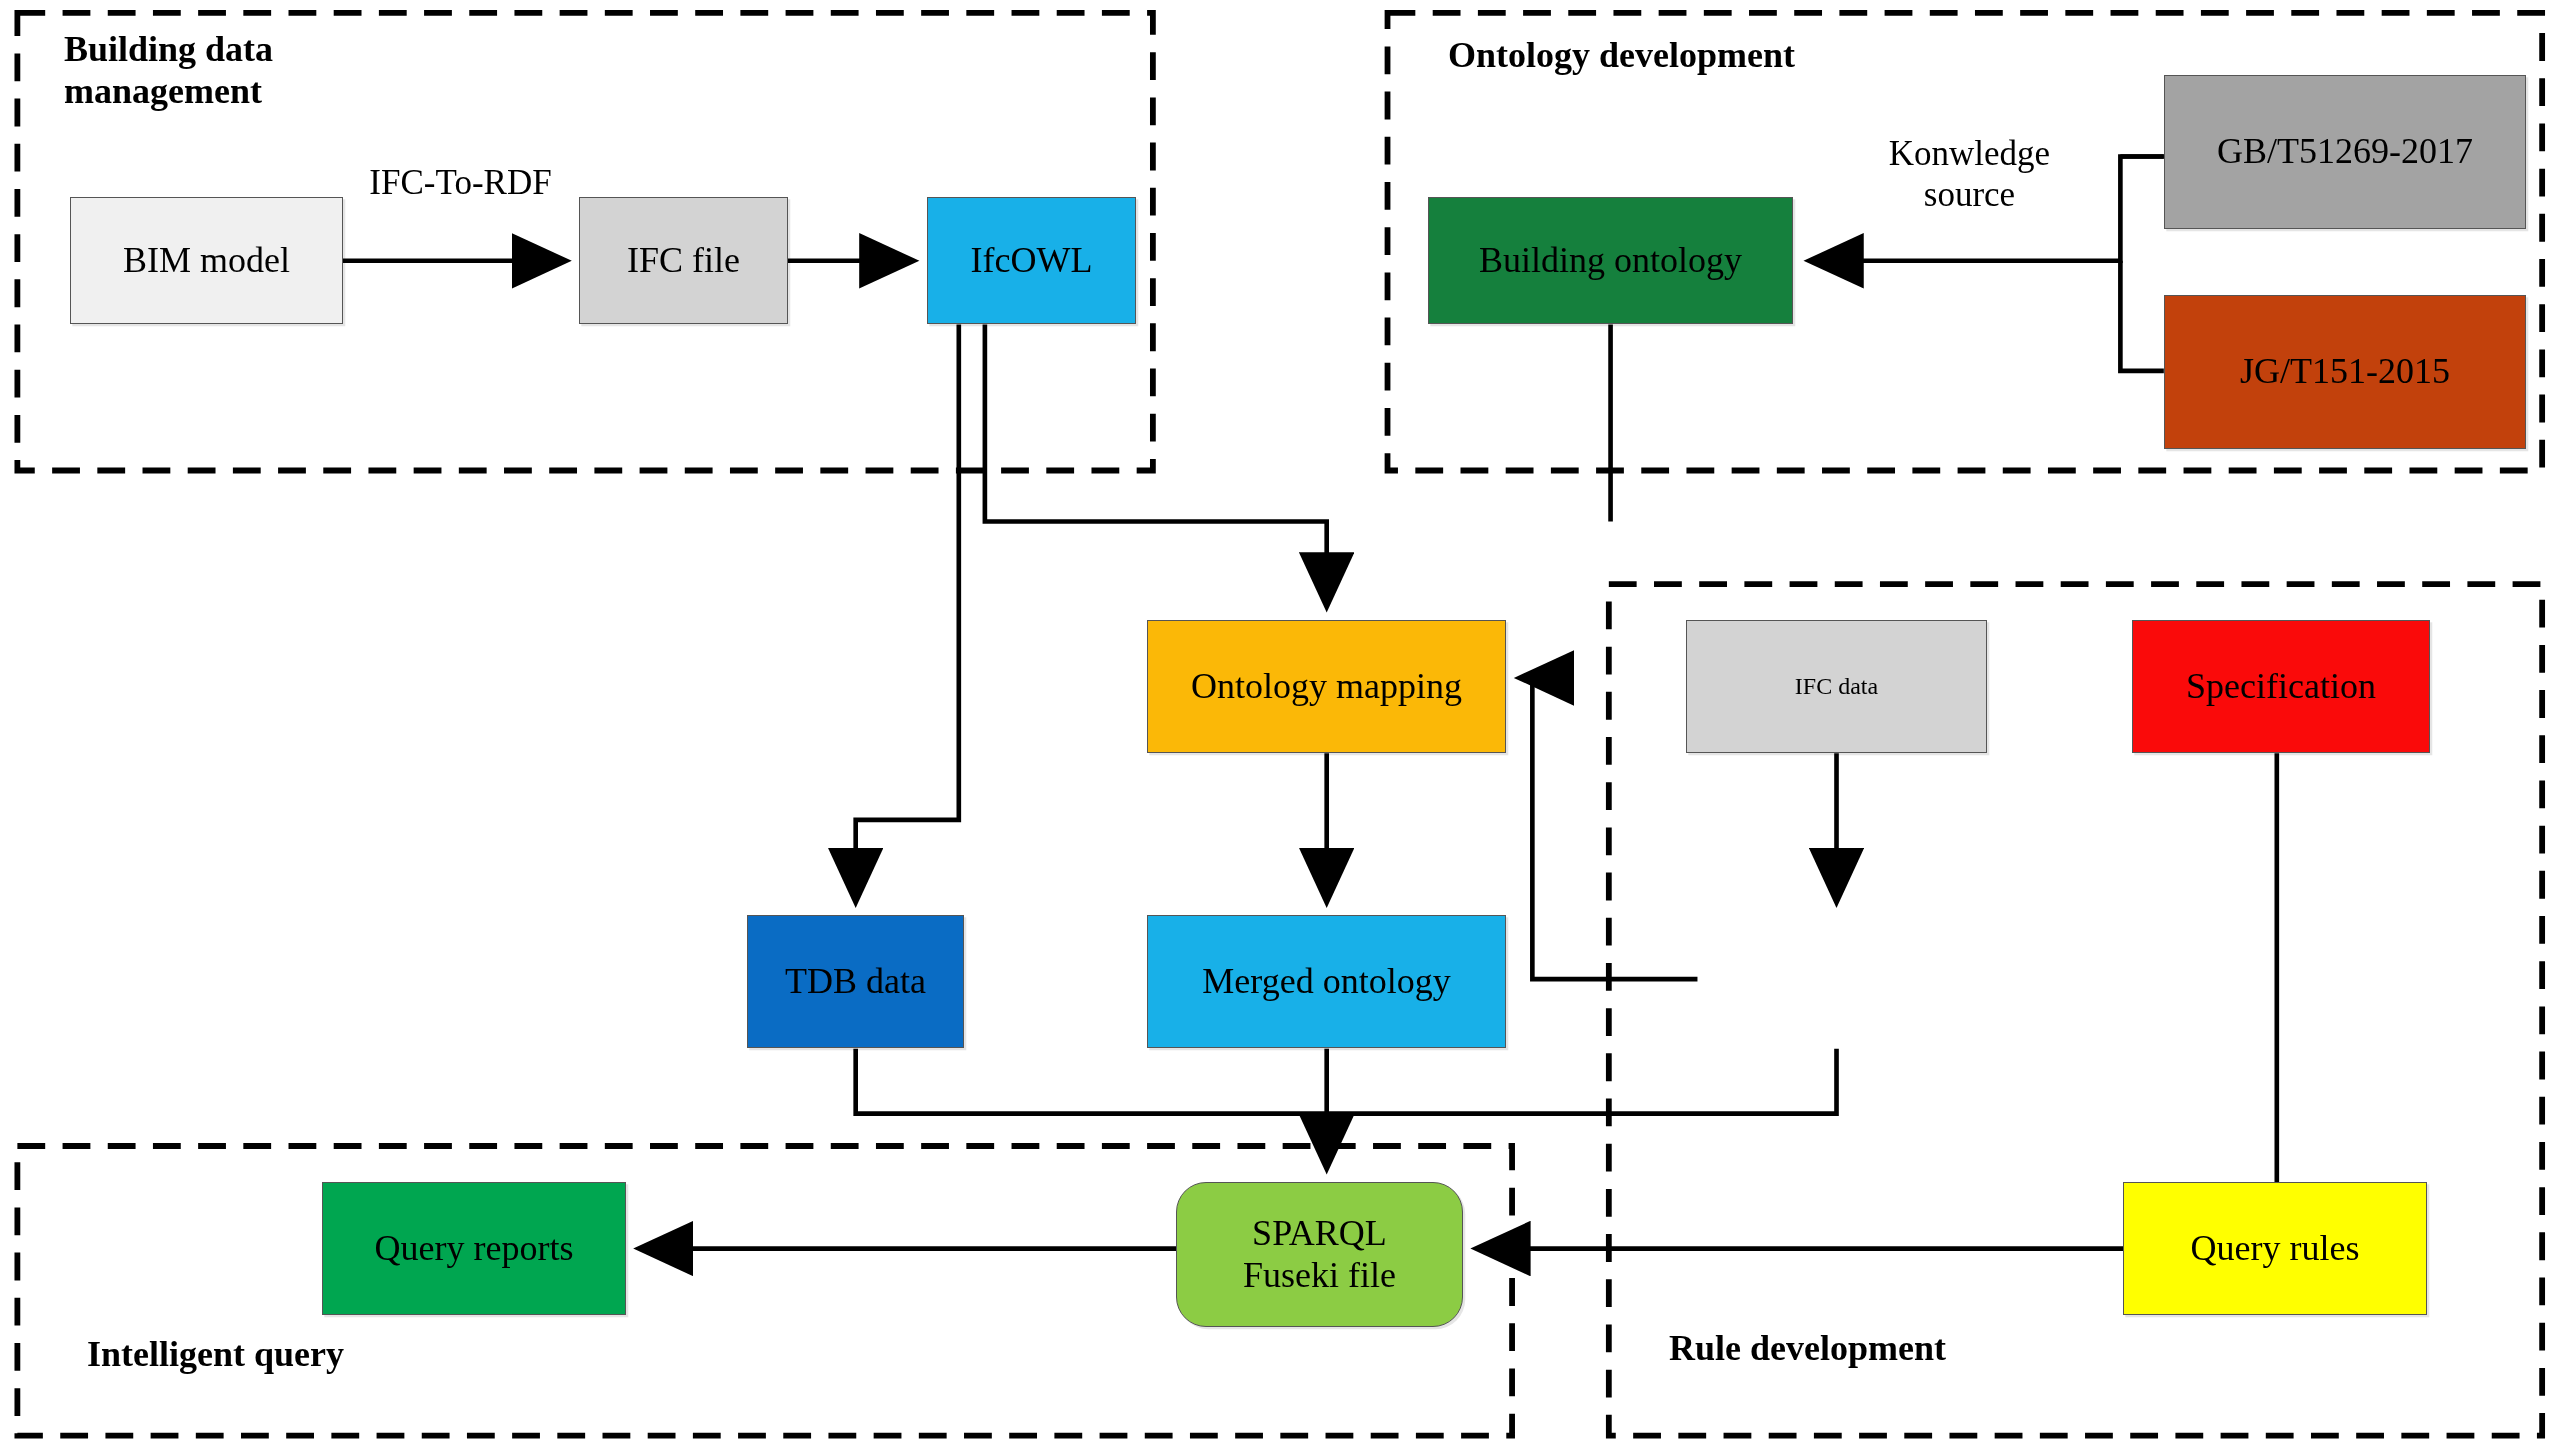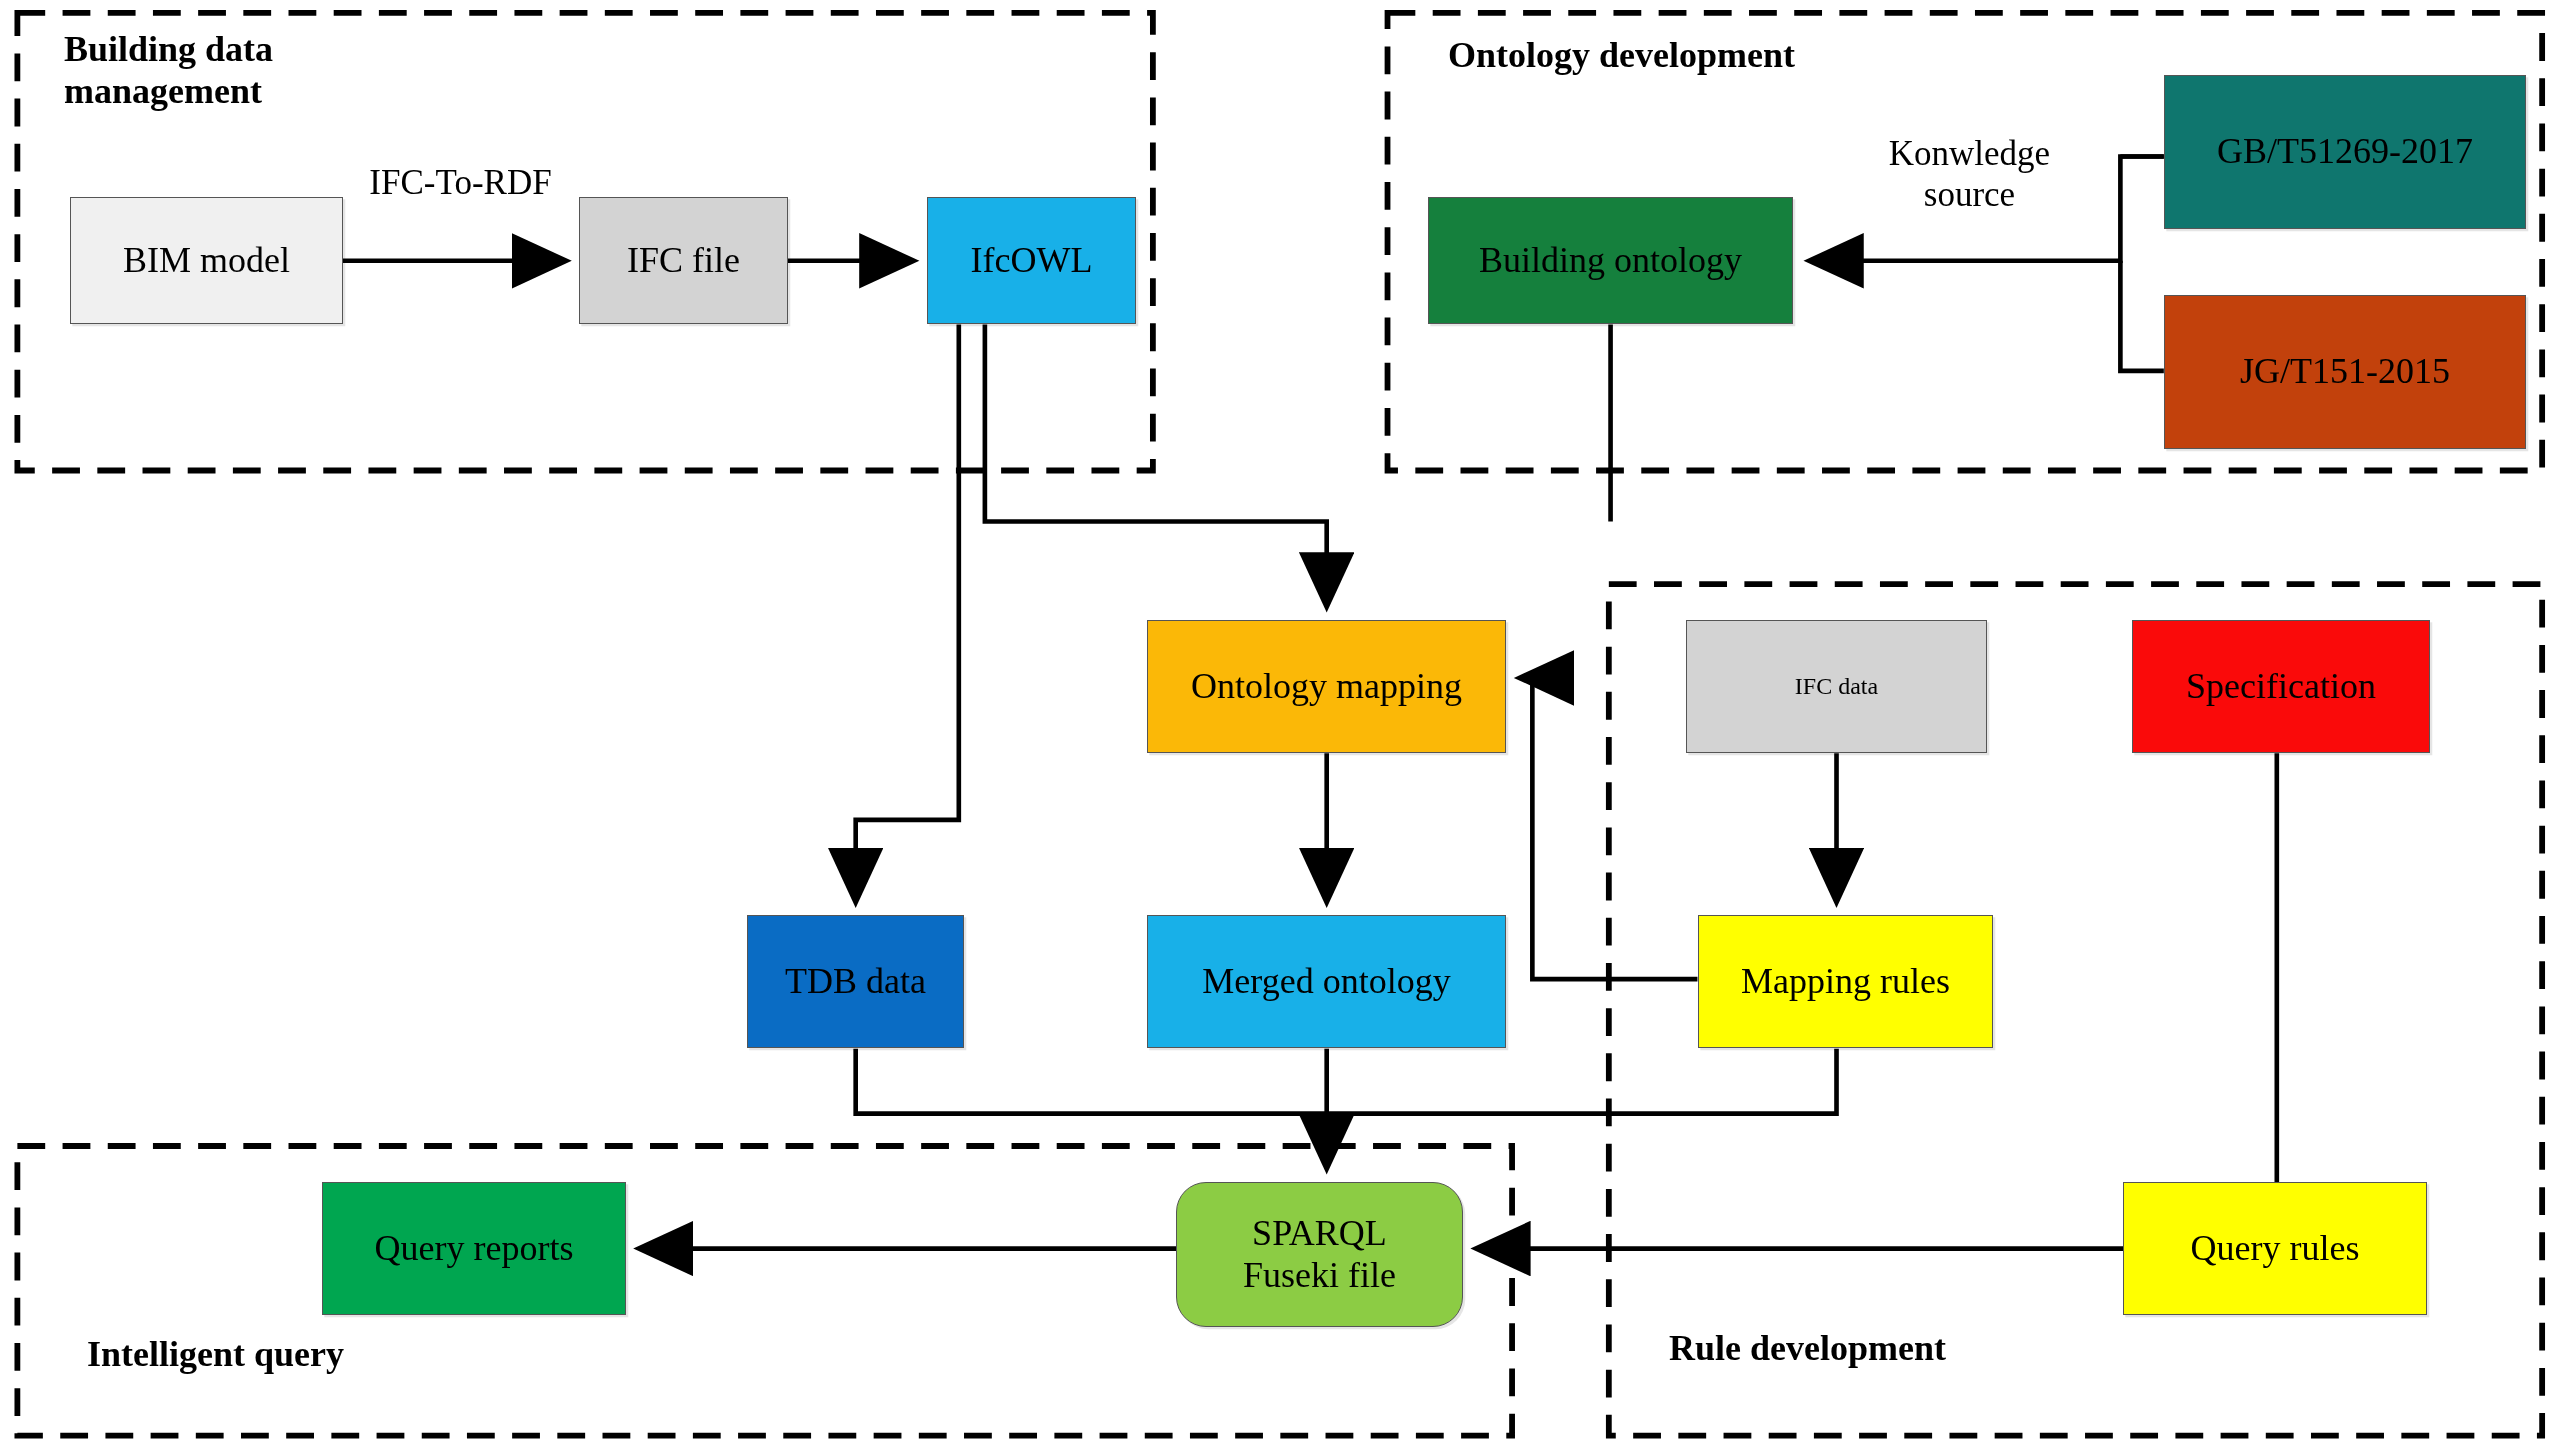--- a/index.html
+++ b/index.html
@@ -69,35 +69,34 @@
 source</div>
 
   <div class="box" style="left:70px;top:197px;width:273px;height:127px;background:#f0f0f0;font-size:36px;">BIM model</div>
 
   <div class="box" style="left:579px;top:197px;width:209px;height:127px;background:#d3d3d3;font-size:36px;">IFC file</div>
 
   <div class="box" style="left:927px;top:197px;width:209px;height:127px;background:#18b0e8;font-size:36px;">IfcOWL</div>
 
   <div class="box" style="left:1428px;top:197px;width:365px;height:127px;background:#15803d;font-size:36px;">Building ontology</div>
 
-  <div class="box" style="left:2164px;top:75px;width:362px;height:154px;background:#0f766e;font-size:36px;">GB/T51269-2017</div>
+  <div class="box" style="left:2164px;top:75px;width:362px;height:154px;background:#a3a3a3;font-size:36px;">GB/T51269-2017</div>
 
   <div class="box" style="left:2164px;top:295px;width:362px;height:154px;background:#c2410c;font-size:36px;">JG/T151-2015</div>
 
   <div class="box" style="left:1147px;top:620px;width:359px;height:133px;background:#fbb807;font-size:36px;">Ontology mapping</div>
 
   <div class="box" style="left:1686px;top:620px;width:301px;height:133px;background:#d3d3d3;font-size:24px;">IFC data</div>
 
   <div class="box" style="left:2132px;top:620px;width:298px;height:133px;background:#fa0a0a;font-size:36px;">Specification</div>
 
   <div class="box" style="left:747px;top:915px;width:217px;height:133px;background:#0a6cc4;font-size:36px;">TDB data</div>
 
   <div class="box" style="left:1147px;top:915px;width:359px;height:133px;background:#18b0e8;font-size:36px;">Merged ontology</div>
 
-  <div class="box" style="left:1698px;top:915px;width:295px;height:133px;background:#ffff00;font-size:36px;">Mapping rules</div>
 
   <div class="box" style="left:1176px;top:1182px;width:287px;height:145px;background:#8ccc44;font-size:36px;white-space:pre-line;border-radius:30px;">SPARQL
 Fuseki file</div>
 
   <div class="box" style="left:322px;top:1182px;width:304px;height:133px;background:#00a650;font-size:36px;">Query reports</div>
 
   <div class="box" style="left:2123px;top:1182px;width:304px;height:133px;background:#ffff00;font-size:36px;">Query rules</div>
 
 </div>
 

